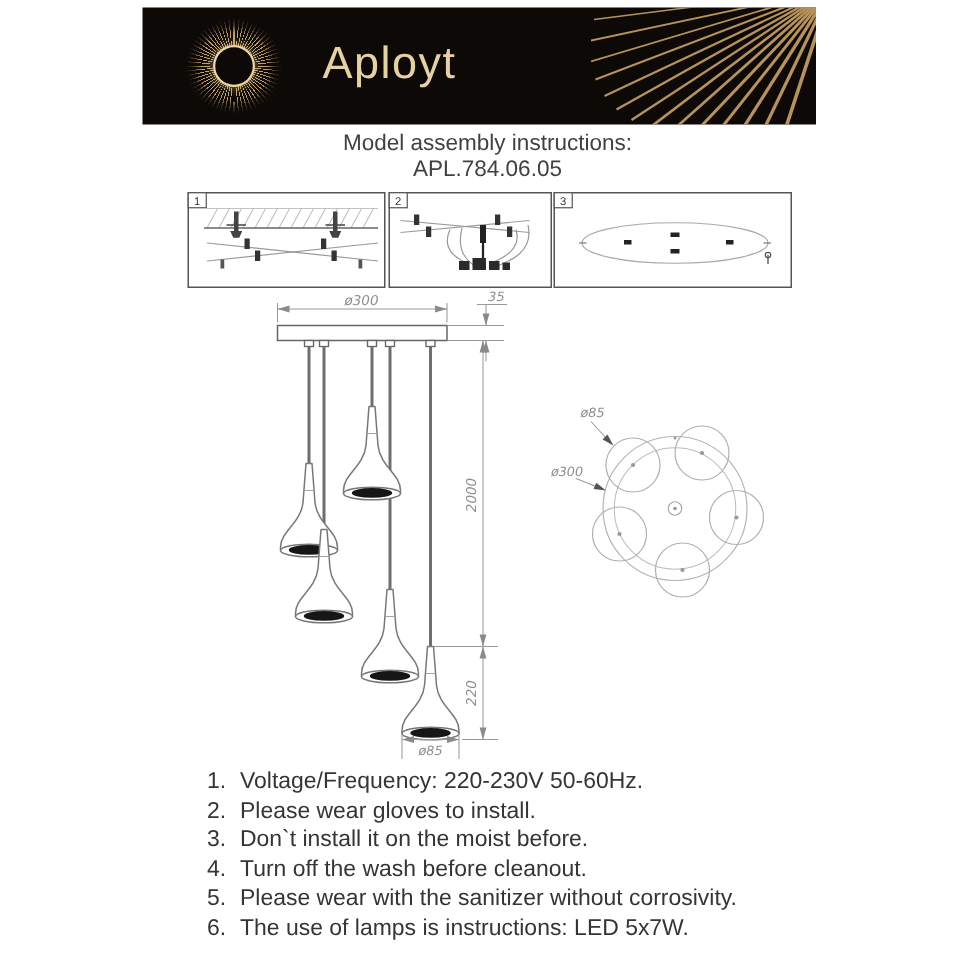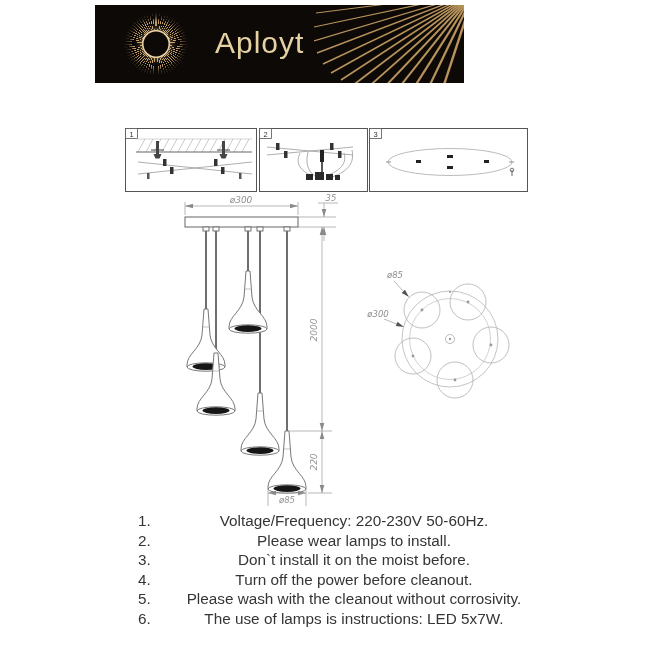--- a/index.html
+++ b/index.html
@@ -1,20 +1,20 @@
 <!DOCTYPE html>
 <html><head>
 <meta charset="utf-8">
 <style>
   html,body{margin:0;padding:0;background:#ffffff;}
   .page{position:relative;width:650px;height:650px;background:#ffffff;overflow:hidden;
         font-family:"Liberation Sans", sans-serif;}
 
   
-  .banner{position:absolute;left:95px;top:5px;width:369px;height:78px;background:#0c0907;}
+  .banner{position:absolute;left:95px;top:5px;width:449px;height:78px;background:#0c0907;}
   .burst{position:absolute;left:28px;top:6px;width:66px;height:66px;}
   .burst .spokes{position:absolute;inset:0;border-radius:50%;
     background:repeating-conic-gradient(from 0deg, rgba(206,166,106,.95) 0deg 1.6deg, rgba(206,166,106,0) 1.6deg 5.6deg);
     -webkit-mask:radial-gradient(circle, transparent 0 12px, #000 14px 22px, rgba(0,0,0,.3) 27px, transparent 32px);
             mask:radial-gradient(circle, transparent 0 12px, #000 14px 22px, rgba(0,0,0,.3) 27px, transparent 32px);}
   .burst .core{position:absolute;left:50%;top:50%;width:25px;height:25px;transform:translate(-50%,-50%);
     background:#0c0907;border-radius:50%;
     box-shadow:0 0 0 1.5px #ecd5a4, 0 0 7px 2px rgba(236,213,164,.55);}
   .brand{position:absolute;left:120px;top:20px;font-size:30px;line-height:36px;color:#e5d1a1;
     letter-spacing:1px;font-weight:400;}
@@ -27,21 +27,21 @@
 
   
   .drawing{position:absolute;left:0;top:0;}
   .dim{font-family:"DejaVu Sans", sans-serif;font-style:italic;font-size:9px;fill:#8f8f8f;}
   .dimS{font-family:"DejaVu Sans", sans-serif;font-style:italic;font-size:8.5px;fill:#8f8f8f;}
   .badge{font-family:"Liberation Sans", sans-serif;font-size:7.5px;fill:#333333;}
 
   
   .instructions{position:absolute;left:128px;top:511px;width:420px;color:#353535;}
   .instructions ol{margin:0;padding-left:27px;}
-  .instructions li{font-size:15.3px;line-height:19.5px;padding-left:5px;text-align:center;}
+  .instructions li{font-size:15.3px;line-height:19.5px;padding-left:5px;}
 </style>
 </head>
 <body>
 
 <div class="page">
 
   <div class="banner">
     <div class="burst">
       <div class="spokes"></div>
       <div class="core"></div>
@@ -60,20 +60,24 @@
         <line x1="160" y1="-12" x2="51" y2="85" stroke-width="1.8"></line>
         <line x1="160" y1="-12" x2="65" y2="88" stroke-width="2.0"></line>
         <line x1="160" y1="-12" x2="80" y2="89" stroke-width="2.0"></line>
         <line x1="160" y1="-12" x2="96" y2="89" stroke-width="2.2"></line>
         <line x1="160" y1="-12" x2="112" y2="88" stroke-width="2.2"></line>
         <line x1="160" y1="-12" x2="128" y2="86" stroke-width="2.4"></line>
       </g>
     </svg>
   </div>
 
+  <div class="title-block">
+    <div class="t1">Model assembly instructions:</div>
+    <div class="t2">APL.784.06.05</div>
+  </div>
 
   <svg class="drawing" width="650" height="650" viewBox="0 0 650 650">
     <defs>
       <g id="lampShape">
         <path d="M-2 0 L-4 26 C-5.5 40 -19 45 -19 56 L-19 58 L19 58 L19 56 C19 45 5.5 40 4 26 L2 0 Z" fill="#ffffff" stroke="#787878" stroke-width="1" stroke-linejoin="round"></path>
         <line x1="-3.4" y1="18" x2="3.4" y2="18" stroke="#9a9a9a" stroke-width="0.6"></line>
         <ellipse cx="0" cy="58" rx="19" ry="4.2" fill="#ffffff" stroke="#787878" stroke-width="1"></ellipse>
         <ellipse cx="0" cy="57.6" rx="13.5" ry="3.3" fill="#161616"></ellipse>
       </g>
     </defs>
@@ -263,21 +267,21 @@
         <text class="dimS" x="378" y="317" text-anchor="middle">ø300</text>
         <line x1="384" y1="319" x2="399" y2="325" stroke="#999" stroke-width="0.7"></line>
         <path d="M0 0 L-8 -2.3 L-8 2.3 z" transform="translate(404,327) rotate(23)" fill="#555"></path>
       </g>
     </g>
   </svg>
 
   <div class="instructions">
     <ol>
       <li>Voltage/Frequency: 220-230V 50-60Hz.</li>
-      <li>Please wear lamps to install.</li>
+      <li>Please wear gloves to install.</li>
       <li>Don`t install it on the moist before.</li>
-      <li>Turn off the power before cleanout.</li>
-      <li>Please wash with the cleanout without corrosivity.</li>
+      <li>Turn off the wash before cleanout.</li>
+      <li>Please wear with the sanitizer without corrosivity.</li>
       <li>The use of lamps is instructions: LED 5x7W.</li>
     </ol>
   </div>
 
 </div>
 
 </body></html>

